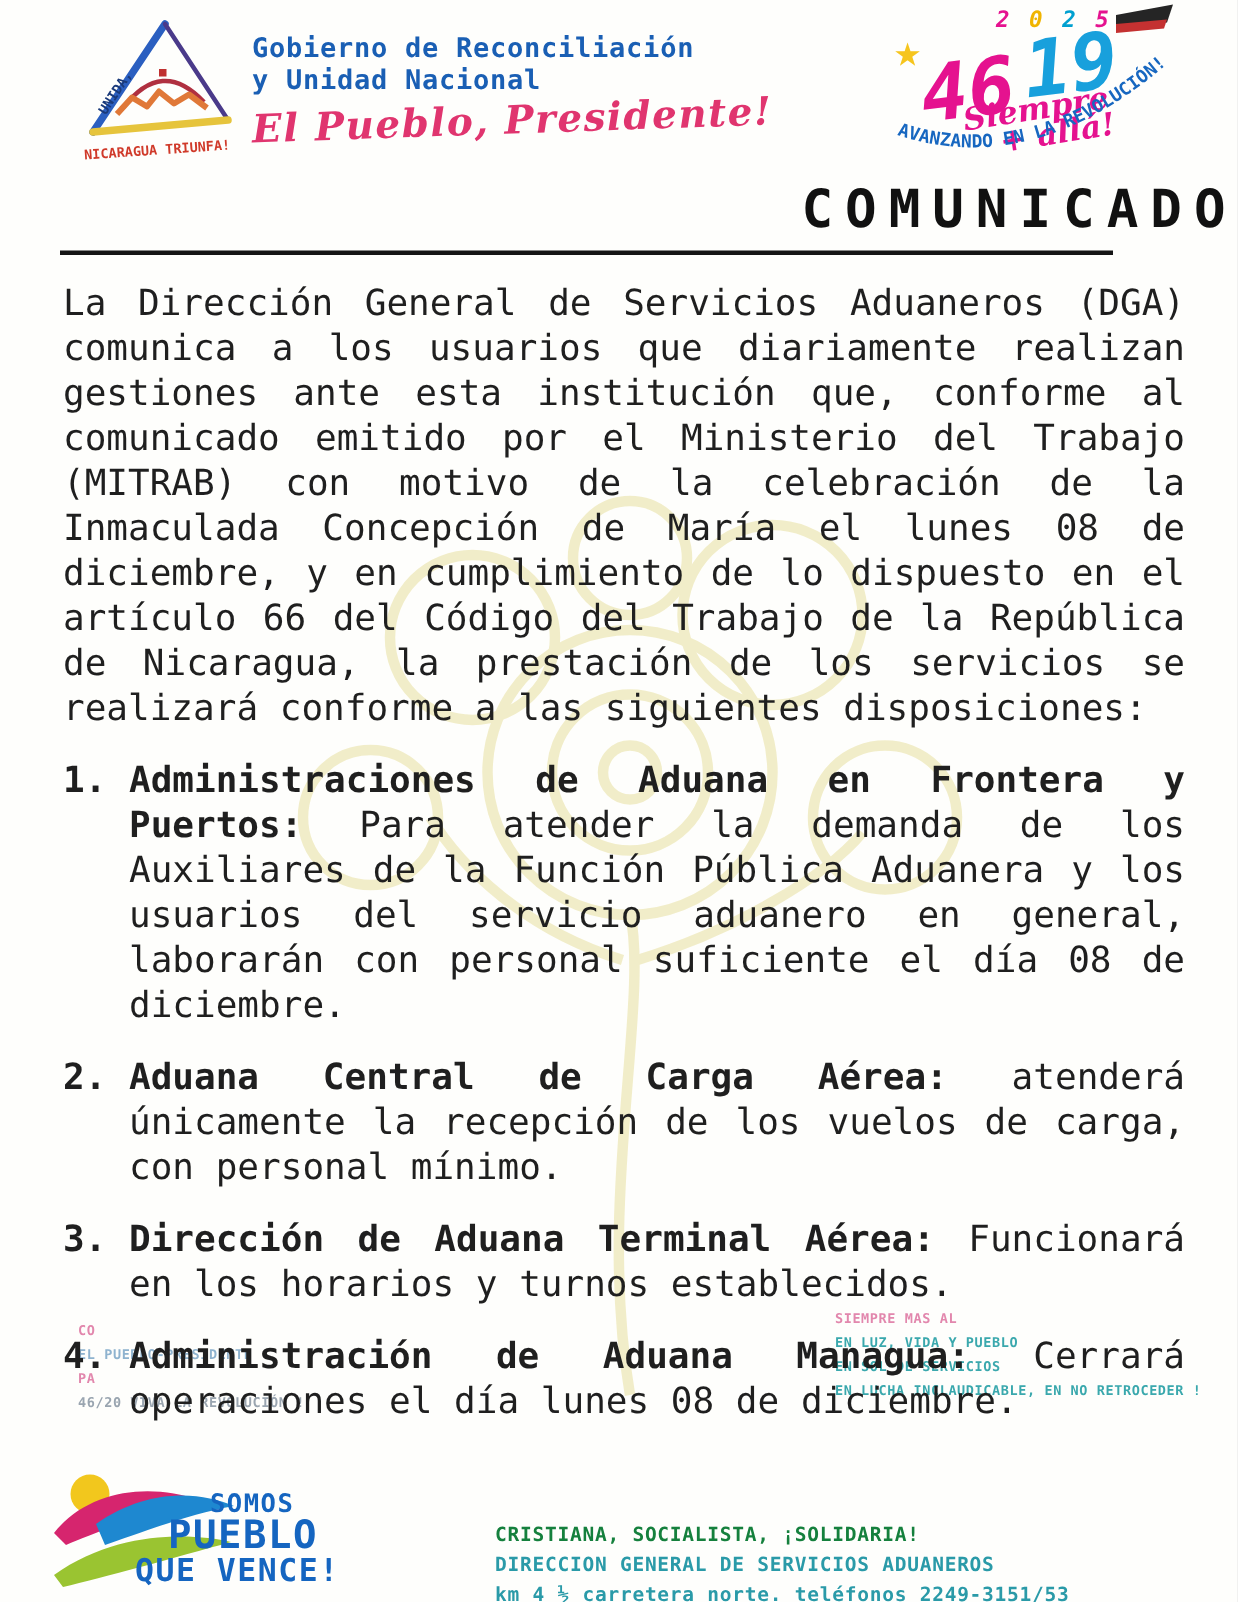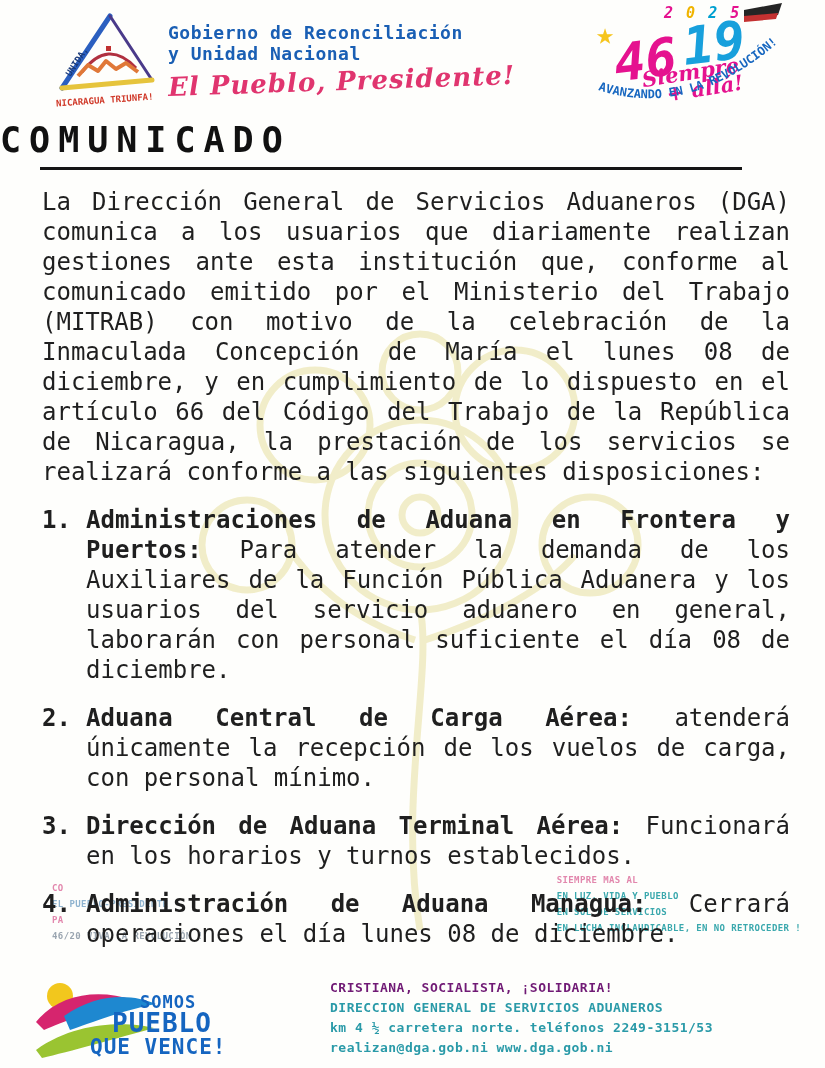--- a/index.html
+++ b/index.html
@@ -15,21 +15,21 @@
   .content { position:relative; z-index:2; }
   
   .header { position:relative; height:112px; }
   .gov-logo { position:absolute; left:48px; top:10px; }
   .gov-text { position:absolute; left:152px; top:22px;margin-left:16px; }
   .gov-name { font-size:18px; font-weight:bold; color:#1a5fb4; line-height:21px; letter-spacing:.5px; }
   .script { font-family:"DejaVu Serif", serif; font-style:italic; font-weight:bold; color:#e0356f; }
   .gov-slogan { font-size:26px; margin-top:2px; transform:rotate(-2deg); letter-spacing:1px; }
   .ann-logo { position:absolute; right:18px; top:2px; }
   
-  .title { text-align:left; font-size:35px; font-weight:bold; letter-spacing:8px; margin-top:8px; color:#111; }
+  .title { text-align:right; font-size:35px; font-weight:bold; letter-spacing:8px; margin-top:8px; color:#111; }
   .rule { border:none; border-top:3px solid #151515; width:702px; margin:7px 0 0 40px; }
   
   .para {
     margin:17px 35px 0 42px; width:748px;
     font-size:24px; line-height:30px; text-align:justify;
   }
   .items { margin:14px 35px 0 42px; width:748px; }
   .item { display:flex; margin-top:18px; font-size:24px; line-height:30px; }
   .item-num { width:44px; flex:0 0 44px; font-weight:bold; }
   .item-body { flex:1; text-align:justify; }
@@ -38,21 +38,21 @@
   .stamp-left { left:52px; top:880px; }
   .stamp-right { right:24px; top:872px; }
   .st-pink { color:#e287ad; }
   .st-blue { color:#8fb3cf; }
   .st-gray { color:#9aa5b0; }
   .st-teal { color:#3aa8ad; }
   
   .footer { position:absolute; left:0; top:968px; width:100%; z-index:2; }
   .wave-logo { position:absolute; left:28px; top:8px; }
   .contact { position:absolute; left:330px; top:10px; font-size:13px; font-weight:bold; line-height:20px; color:#2a9aa8; letter-spacing:.5px; }
-  .contact .slogan { color:#701a75; }
+  .contact .slogan { color:#15803d;margin-top:36px; }
   svg text { font-family:"DejaVu Sans Mono", monospace; }
   svg .scriptsvg { font-family:"DejaVu Serif", serif; font-style:italic; font-weight:bold; }
 </style>
 </head>
 <body>
 
 <div class="page">
 
   <svg class="watermark" width="510" height="620" viewBox="0 0 510 620">
     <g fill="none" stroke="#e8e0a0" stroke-width="7">

